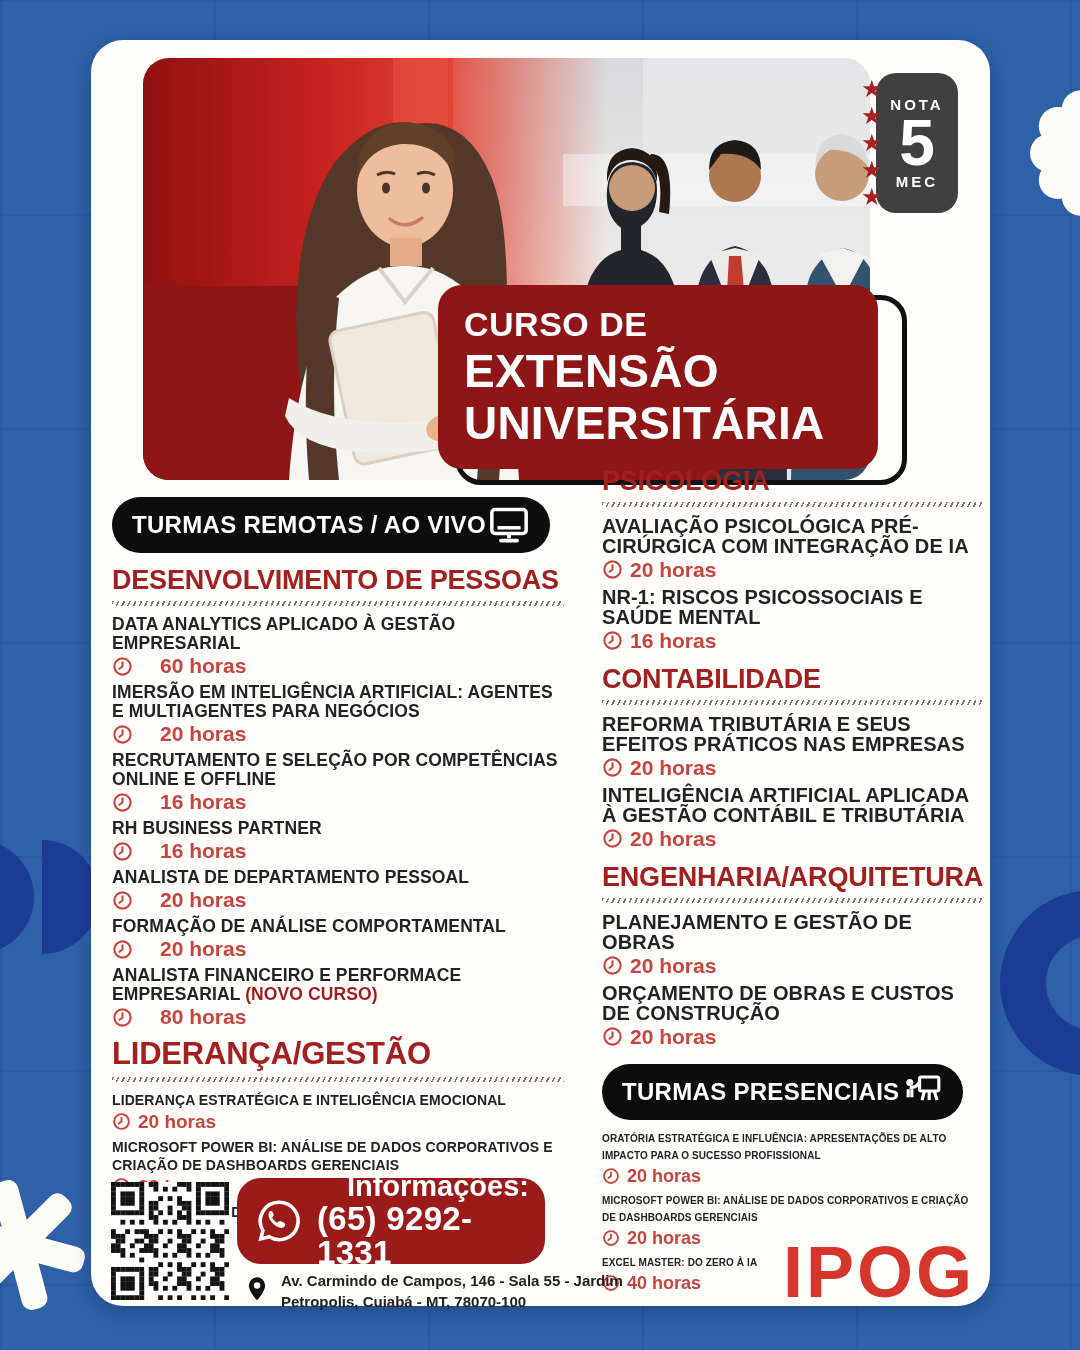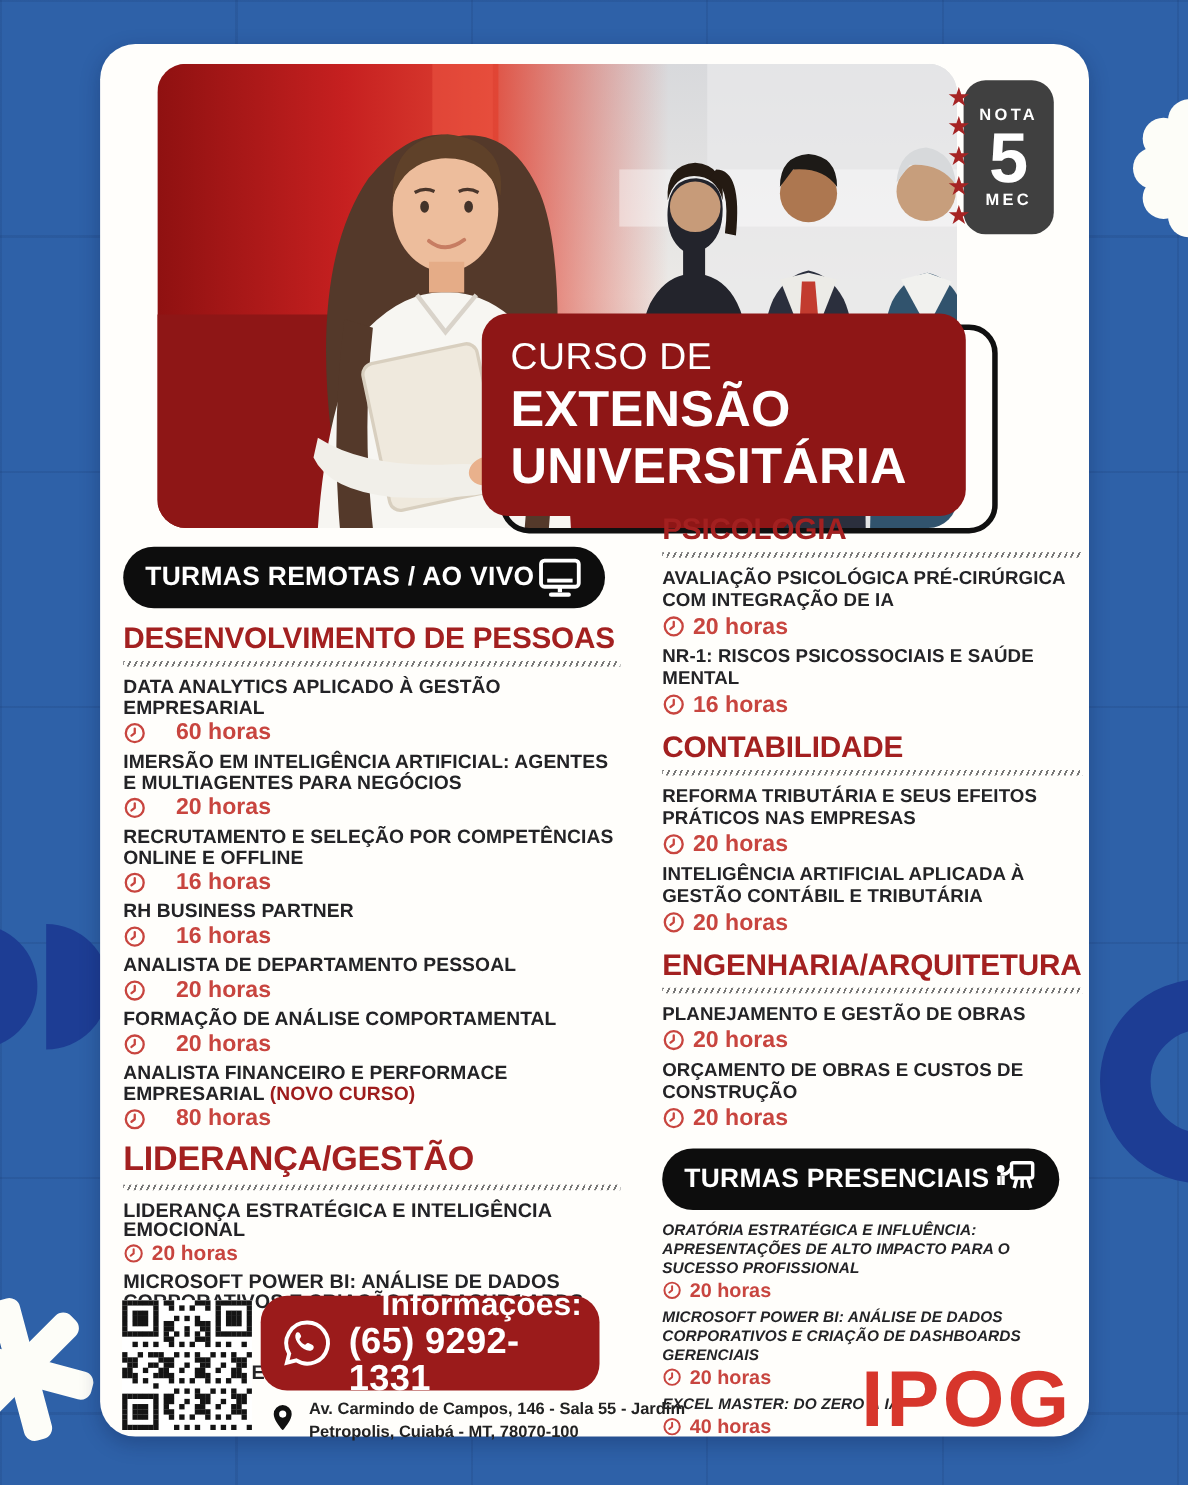--- a/index.html
+++ b/index.html
@@ -18,21 +18,21 @@
     border-radius:32px;box-shadow:0 6px 18px rgba(10,20,60,.28);}
 
   
   .hero{position:absolute;left:52px;top:18px;width:727px;height:422px;border-radius:26px;overflow:hidden;z-index:1;}
   .hero svg{display:block;width:100%;height:100%;}
 
   
   .title-outline{position:absolute;left:364px;top:255px;width:452px;height:190px;border:5px solid #101010;border-radius:26px;z-index:2;box-sizing:border-box;}
   .title-box{position:absolute;left:347px;top:245px;width:440px;height:184px;background:#8e1616;border-radius:24px;z-index:3;
     color:#fff;display:flex;flex-direction:column;justify-content:center;padding:0 26px;box-sizing:border-box;}
-  .title-box .t1{font-size:34px;font-weight:400;letter-spacing:.5px;margin-bottom:2px;}
+  .title-box .t1{font-size:34px;font-weight:700;letter-spacing:.5px;margin-bottom:2px;}
   .title-box .t2,.title-box .t3{font-size:46px;font-weight:700;letter-spacing:.2px;line-height:1.12;}
 
   
   .mec-badge{position:absolute;left:785px;top:33px;width:82px;height:140px;z-index:4;}
   .mec-badge .plate{position:absolute;inset:0;background:#404040;border-radius:20px;color:#fff;
     display:flex;flex-direction:column;align-items:center;justify-content:center;}
   .plate .nota,.plate .mec{font-size:15px;font-weight:700;letter-spacing:3px;}
   .plate .score{font-size:64px;font-weight:700;line-height:.95;}
   .stars{position:absolute;left:-15px;top:2px;display:flex;flex-direction:column;color:#a62424;font-size:24px;line-height:27px;z-index:5;}
 
@@ -56,27 +56,27 @@
     background:repeating-linear-gradient(115deg,#4a4a4a 0 1.6px,transparent 1.6px 5.2px);}
 
   .course{margin-bottom:6px;}
   .course-name{font-weight:700;color:#232326;letter-spacing:.1px;}
   .course-name .new{color:#9e1c1c;font-weight:700;}
   .course-hours{display:flex;align-items:center;gap:7px;color:#c8453f;font-weight:700;margin-top:2px;}
   .course-hours svg{flex:none;}
   .sec.lg .course-name{font-size:17.5px;line-height:19px;}
   .sec.lg .course-hours{font-size:21px;line-height:22px;gap:27px;}
   .sec.lg .course-hours svg{width:21px;height:21px;}
-  .sec.md .course-name{font-size:17px;line-height:20px;}
+  .sec.md .course-name{font-size:20px;line-height:20px;}
   .sec.md .course-hours{font-size:21px;line-height:23px;}
   .sec.md .course-hours svg{width:21px;height:21px;}
-  .sec.sm .course-name{font-size:18px;line-height:18px;}
+  .sec.sm .course-name{font-size:14px;line-height:18px;}
   .sec.sm .course-hours{font-size:19px;line-height:21px;}
   .sec.sm .course-hours svg{width:19px;height:19px;}
-  .sec.xs .course-name{font-size:14px;line-height:17px;font-style:italic;}
+  .sec.xs .course-name{font-size:10px;line-height:17px;}
   .sec.xs .course-hours{font-size:18px;line-height:20px;}
   .sec.xs .course-hours svg{width:18px;height:18px;}
 
   
   .qr{position:absolute;left:20px;top:1142px;width:118px;height:118px;z-index:3;background:#fff;}
   .info-btn{position:absolute;left:146px;top:1138px;width:308px;height:86px;background:#9b1b1b;border-radius:24px;z-index:3;
     display:flex;align-items:center;gap:12px;padding:0 16px;box-sizing:border-box;color:#fff;cursor:pointer;}
   .info-btn svg{width:52px;height:52px;flex:none;}
   .info-btn .lines{display:flex;flex-direction:column;align-items:flex-end;flex:1;}
   .info-btn .l1{font-size:29px;font-weight:700;line-height:1.05;}

